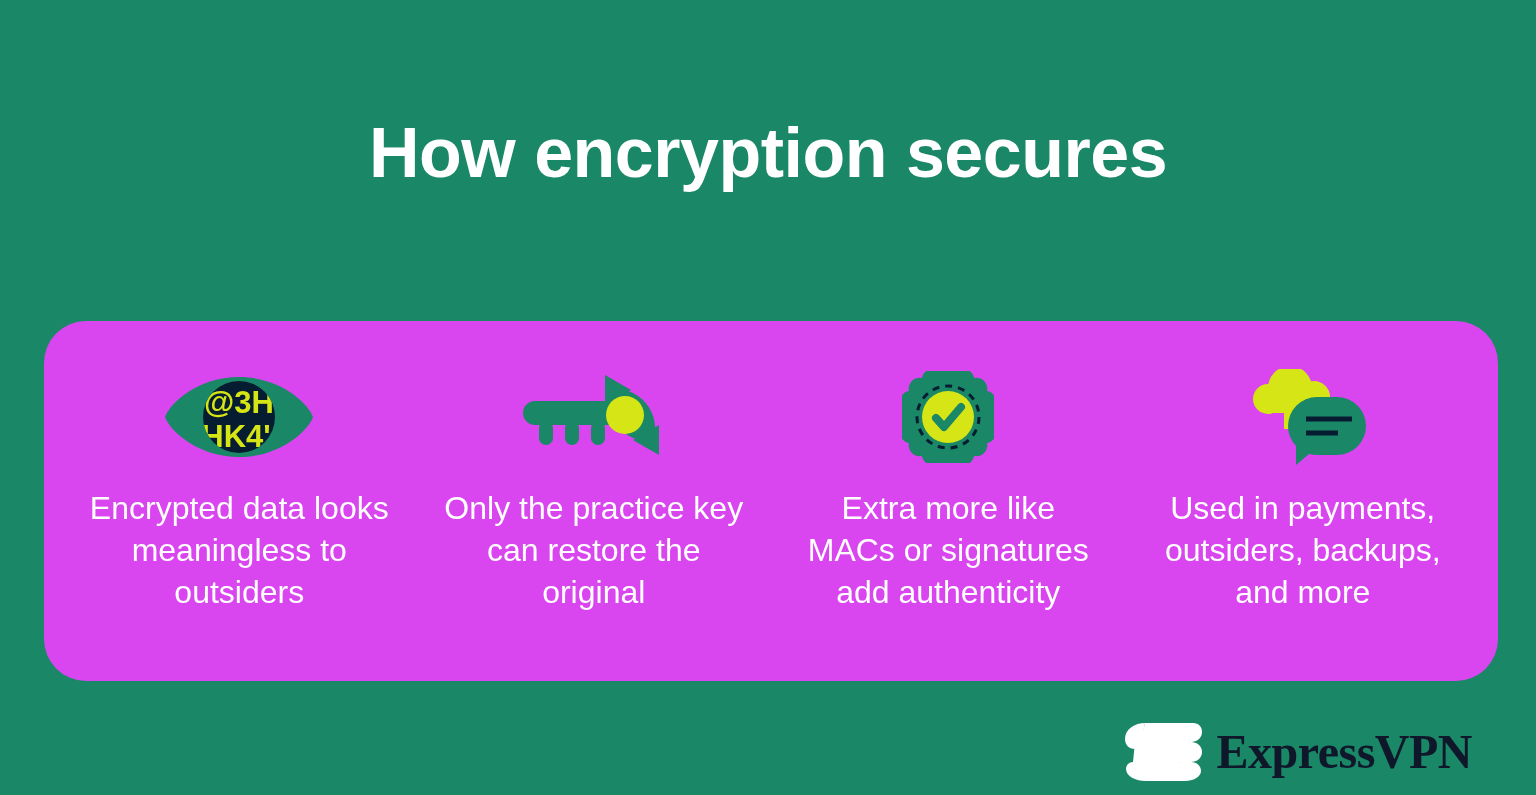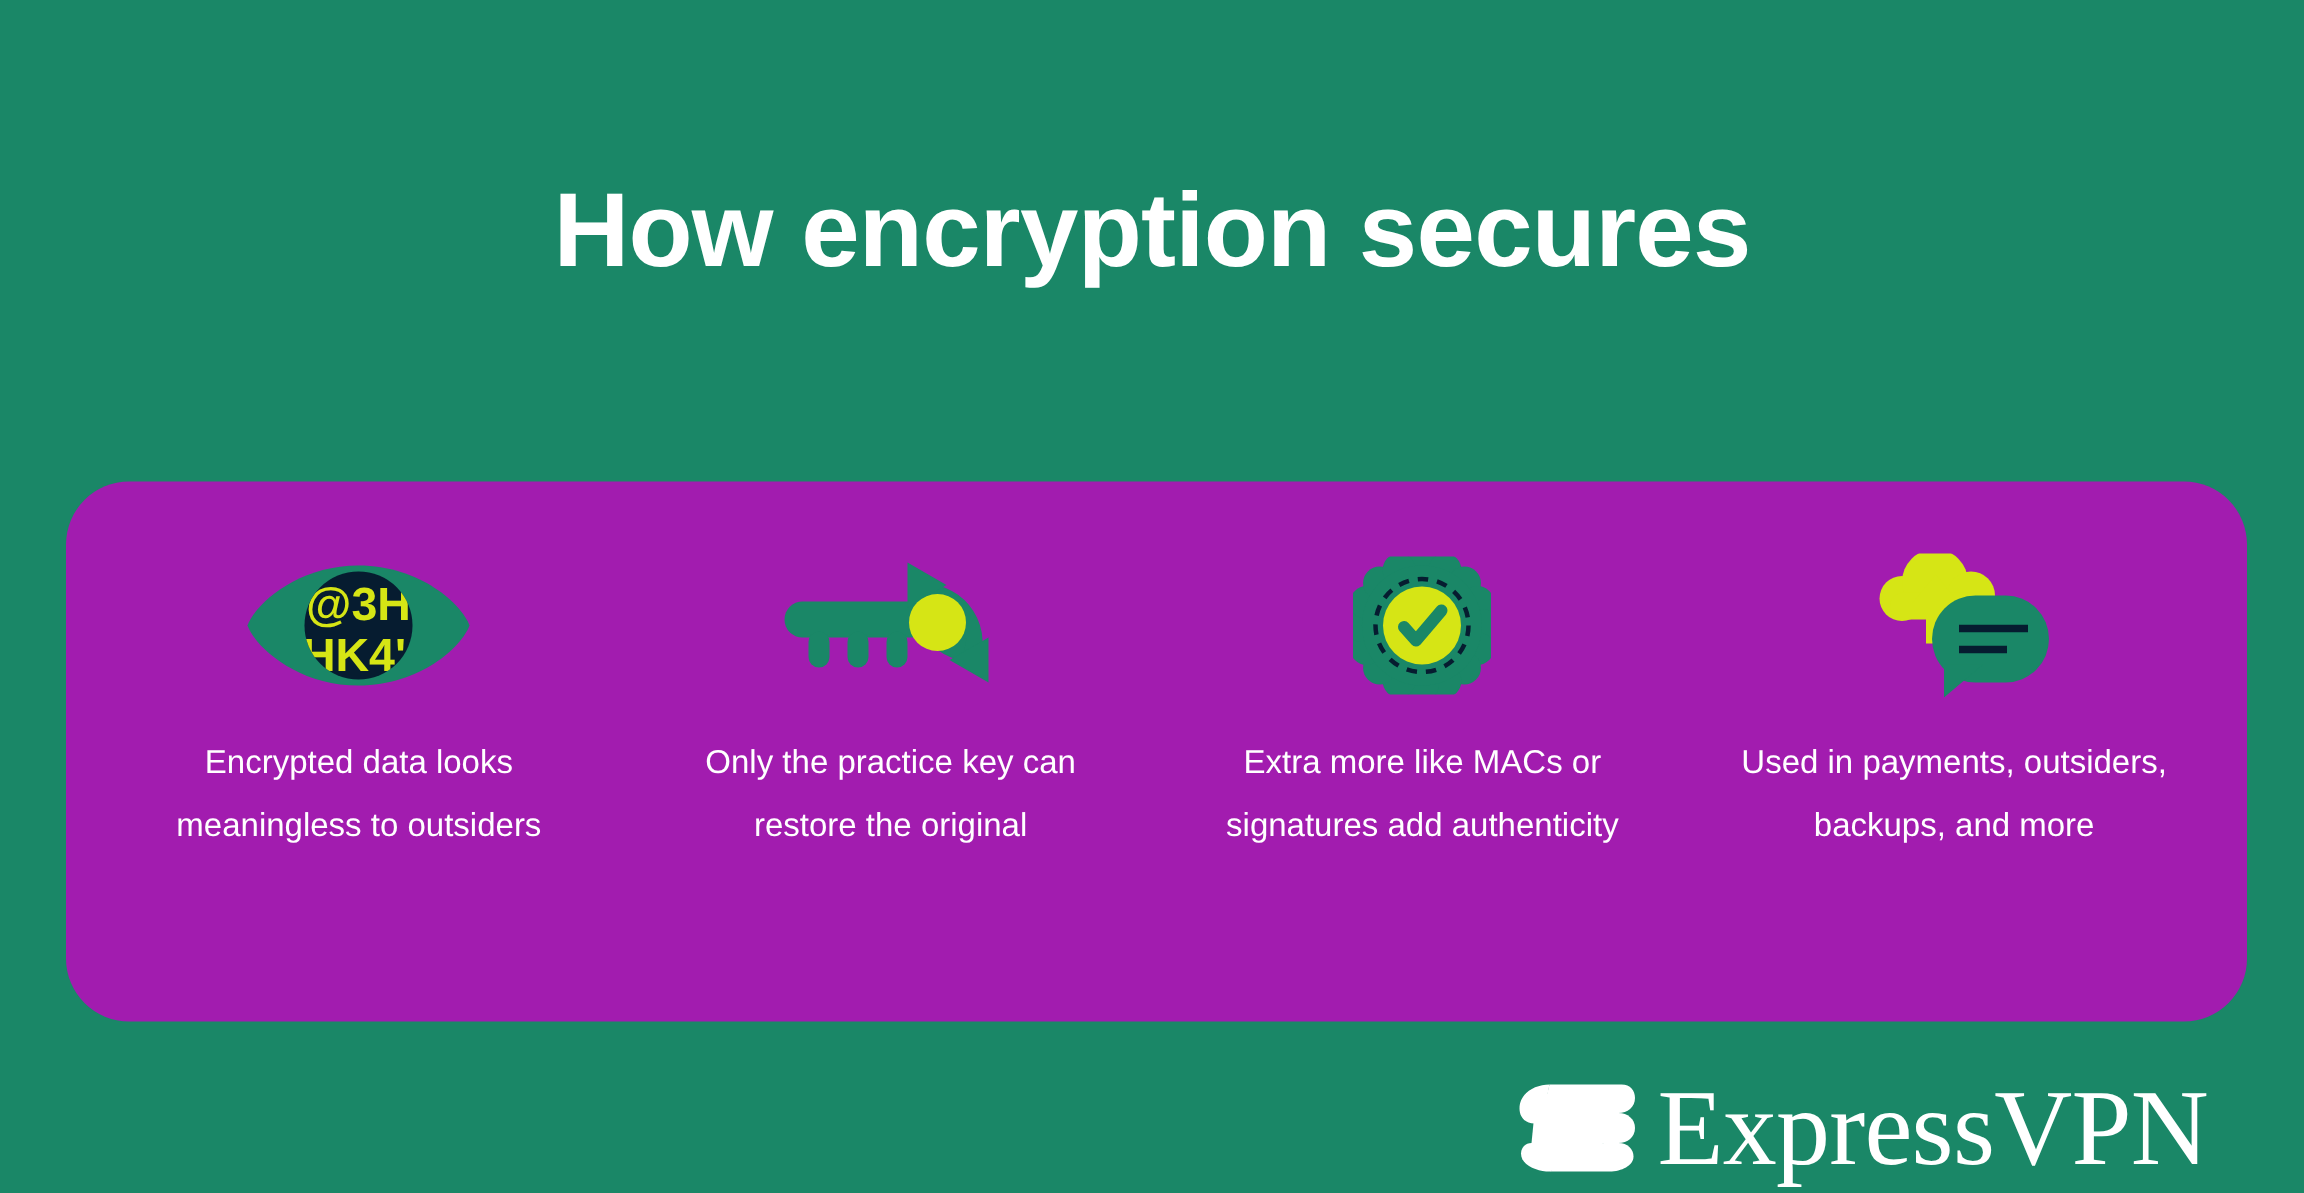--- a/index.html
+++ b/index.html
@@ -38,21 +38,21 @@
   }
   .title-line { display: block; }
 
   
   .card {
     position: absolute;
     left: 44px;
     top: 297px;
     width: 1454px;
     height: 360px;
-    background: #a21caf;
+    background: #d946ef;
     border-radius: 42px;
     box-sizing: border-box;
   }
   .columns {
     position: absolute;
     left: 0;
     top: 0;
     width: 100%;
     height: 100%;
     display: flex;
@@ -72,21 +72,21 @@
   }
   .icon-wrap {
     height: 96px;
     display: flex;
     align-items: center;
     justify-content: center;
     margin-bottom: 22px;
   }
   .col-text {
     color: #ffffff;
-    font-size: 22px;
+    font-size: 32px;
     line-height: 42px;
     text-align: center;
     font-weight: normal;
     font-family: "Liberation Sans", sans-serif;
     max-width: 300px;
   }
 
   
   .logo {
     position: absolute;
@@ -94,25 +94,25 @@
     bottom: 36px;
     display: flex;
     flex-direction: row;
     align-items: center;
     gap: 14px;
   }
   .logo-mark {
     display: block;
   }
   .logo-word {
-    color: #ffffff;
+    color: #0f172a;
     font-family: "Liberation Serif", serif;
-    font-size: 72px;
+    font-size: 48px;
     line-height: 56px;
-    font-weight: normal;
+    font-weight: bold;
     letter-spacing: -0.5px;
     white-space: nowrap;
   }
 </style>
 </head>
 <body>
 
 <div class="poster">
 
   <div class="title">

